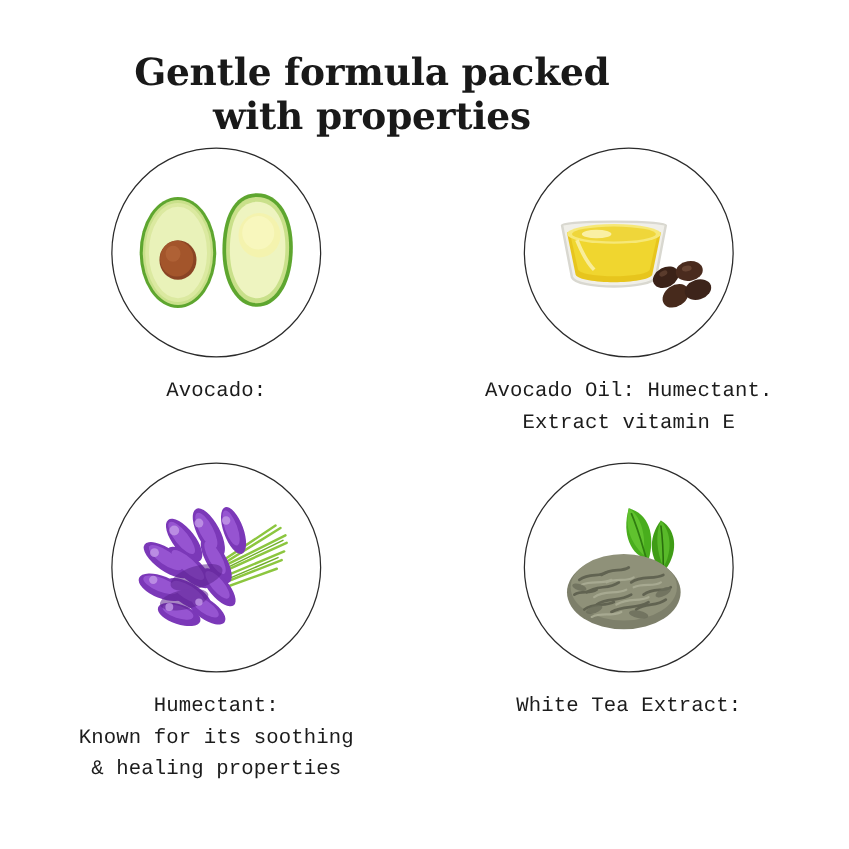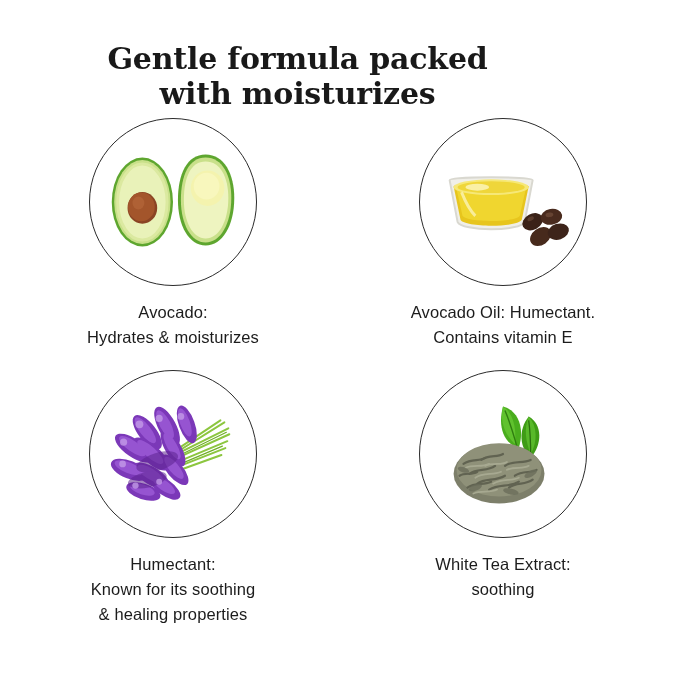--- a/index.html
+++ b/index.html
@@ -67,37 +67,37 @@
   }
   .art {
     position: absolute;
     left: 0; top: 0;
     width: 100%;
     height: 100%;
   }
   .caption {
     margin-top: 14px;
     text-align: center;
-    font-family: Liberation Sans, sans-serif;
+    font-family: Liberation Mono, monospace;
     font-weight: 300;
     font-size: 16.5px;
     line-height: 25px;
     color: #1c1c1c;
     letter-spacing: 0.1px;
   }
   .caption span { display: block; }
 </style>
 </head>
 <body>
 
 <div class="page">
 
   <div class="title">
     <span>Gentle formula packed</span>
-    <span class="line2">with moisturizes</span>
+    <span class="line2">with properties</span>
   </div>
 
   <div class="grid">
 
     <div class="cell cell-0">
       <div class="circle">
         <svg class="art" viewBox="0 0 168 168">
 
           <g transform="translate(20,38)">
             <ellipse cx="33" cy="46" rx="31" ry="45" fill="#5ea62f"></ellipse>
@@ -113,21 +113,20 @@
             <path d="M33 2 C52 2 62 22 62 46 C62 74 50 94 33 94 C16 94 5 74 5 48 C5 22 14 2 33 2 Z" fill="#5ea62f"></path>
             <path d="M33 5 C50 5 59 23 59 46 C59 72 48 91 33 91 C18 91 8 72 8 48 C8 23 16 5 33 5 Z" fill="#c9e08a"></path>
             <path d="M33 9 C48 9 56 25 56 46 C56 70 46 87 33 87 C20 87 11 70 11 48 C11 25 18 9 33 9 Z" fill="#eef4c0"></path>
             <ellipse cx="35" cy="36" rx="17" ry="18" fill="#f4f3ae"></ellipse>
             <ellipse cx="34" cy="34" rx="13" ry="13.5" fill="#f8f7bd"></ellipse>
           </g>
         </svg>
       </div>
       <div class="caption">
         <span>Avocado:</span>
-        <span>Hydrates &amp; moisturizes</span>
       </div>
     </div>
 
     <div class="cell cell-1">
       <div class="circle">
         <svg class="art" viewBox="0 0 168 168">
 
           <g transform="translate(28,58)">
             <path d="M2 4 C2 0 86 0 86 4 L78 46 C74 56 14 56 10 46 Z" fill="#f0efe9"></path>
             <path d="M6 10 C10 6 78 6 82 10 L75 44 C71 52 17 52 13 44 Z" fill="#e7c51d"></path>
@@ -144,21 +143,21 @@
             <ellipse cx="33" cy="7" rx="11" ry="8" fill="#4a2b1e" transform="rotate(-10 33 7)"></ellipse>
             <ellipse cx="22" cy="27" rx="11.5" ry="8.5" fill="#472a1c" transform="rotate(-35 22 27)"></ellipse>
             <ellipse cx="40" cy="22" rx="11" ry="8" fill="#3d241a" transform="rotate(-18 40 22)"></ellipse>
             <ellipse cx="31" cy="5" rx="4" ry="2.3" fill="#7a5440" opacity="0.6" transform="rotate(-10 31 5)"></ellipse>
             <ellipse cx="12" cy="9" rx="3.5" ry="2" fill="#7a5440" opacity="0.5" transform="rotate(-28 12 9)"></ellipse>
           </g>
         </svg>
       </div>
       <div class="caption">
         <span>Avocado Oil: Humectant.</span>
-        <span>Contains vitamin E</span>
+        <span>Extract vitamin E</span>
       </div>
     </div>
 
     <div class="cell cell-2">
       <div class="circle">
         <svg class="art" viewBox="0 0 168 168">
 
           <g stroke="#8cc63f" stroke-width="2" fill="none" stroke-linecap="round">
             <path d="M84 86 L140 58"></path>
             <path d="M84 90 L141 64"></path>
@@ -263,18 +262,17 @@
               <ellipse cx="56" cy="118" rx="7" ry="3" transform="rotate(-20 56 118)"></ellipse>
               <ellipse cx="92" cy="122" rx="8" ry="3" transform="rotate(12 92 122)"></ellipse>
               <ellipse cx="112" cy="104" rx="7" ry="3" transform="rotate(-28 112 104)"></ellipse>
               <ellipse cx="44" cy="100" rx="6" ry="2.6" transform="rotate(18 44 100)"></ellipse>
             </g>
           </g>
         </svg>
       </div>
       <div class="caption">
         <span>White Tea Extract:</span>
-        <span>soothing</span>
       </div>
     </div>
 
   </div>
 </div>
 
 </body></html>

